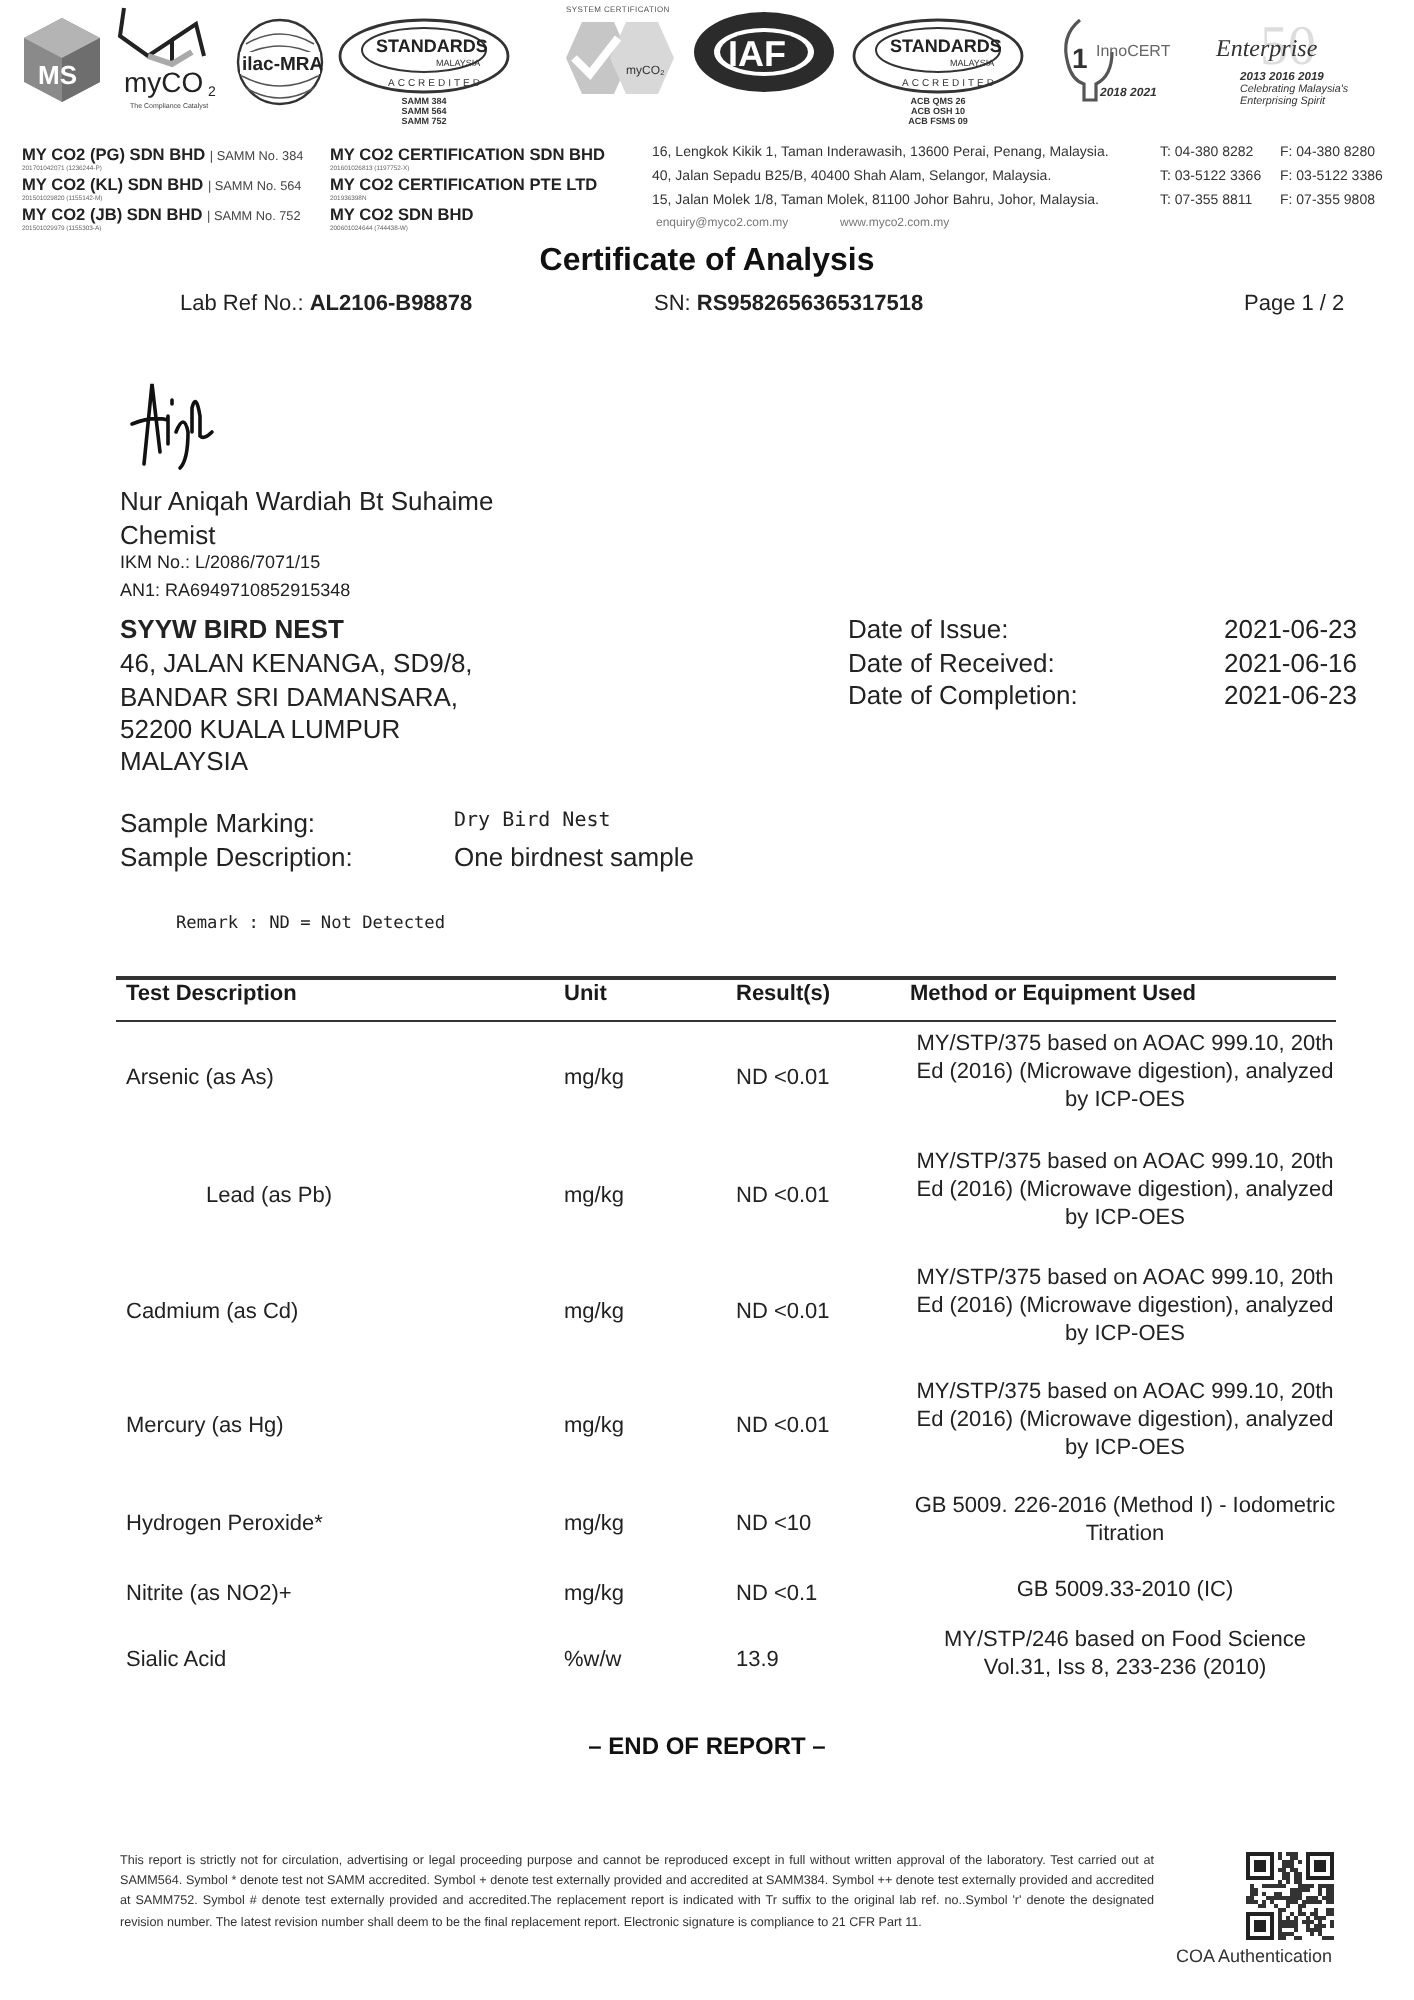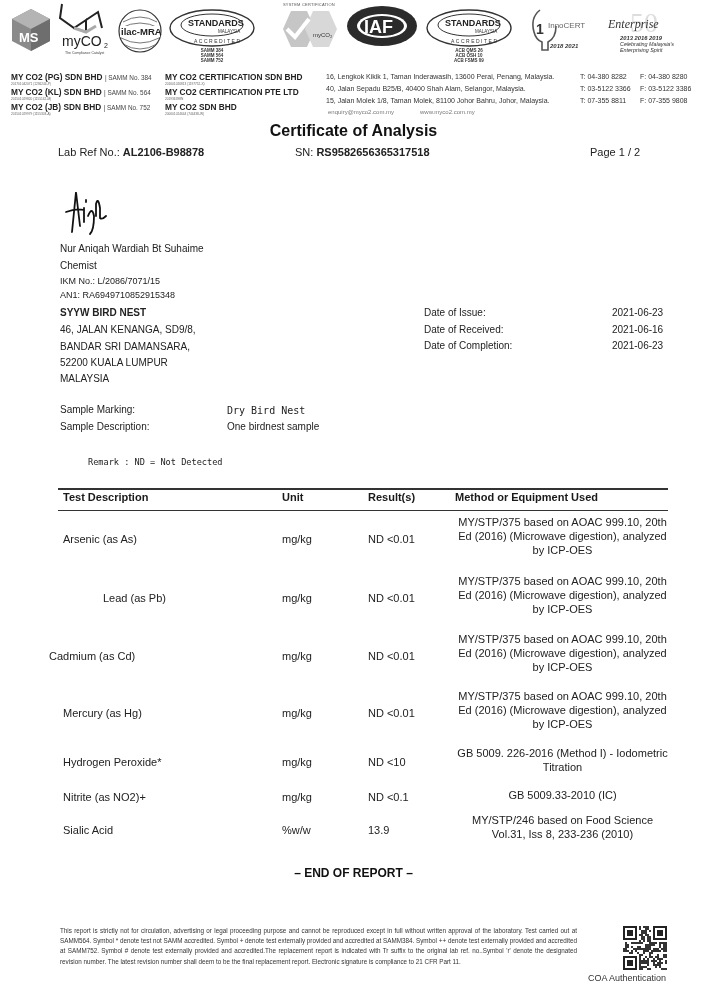--- a/index.html
+++ b/index.html
@@ -15,25 +15,25 @@
 
   
   .co-line { position: absolute; font-size: 8.3px; font-weight: bold; color: #222; white-space: nowrap; }
   .co-line .samm { font-weight: normal; font-size: 6.4px; color: #444; }
   .co-reg { position: absolute; font-size: 3.2px; color: #666; white-space: nowrap; }
   .addr { position: absolute; font-size: 7px; color: #333; white-space: nowrap; }
   .addr-small { position: absolute; font-size: 6px; color: #777; white-space: nowrap; }
 
   
   .title { position: absolute; left: 0; width: 707px; top: 122px; text-align: center; font-size: 16px; font-weight: bold; color: #111; }
-  .refline { position: absolute; top: 146px; font-size: 11px; color: #222; white-space: nowrap; }
+  .refline { position: absolute; top: 146px; font-size: 11px; color: #222; white-space: nowrap; margin-left: 32px; }
   .refline b { font-weight: bold; }
 
   
-  .t11 { position: absolute; font-size: 10px; color: #222; white-space: nowrap; }
+  .t11 { position: absolute; font-size: 13px; color: #222; white-space: nowrap; }
   .t9 { position: absolute; font-size: 9px; color: #222; white-space: nowrap; }
   .mono { font-family: "DejaVu Sans Mono", "Liberation Mono", monospace; }
 
   
   .tbl-rule { position: absolute; left: 58px; width: 610px; height: 1px; background: #333; }
   .th { position: absolute; top: 491px; font-size: 11px; font-weight: bold; color: #1a1a1a; }
   .cell { position: absolute; font-size: 11px; color: #222; white-space: nowrap; }
   .method { position: absolute; left: 455px; width: 215px; font-size: 11px; line-height: 14px; color: #222; text-align: center; }
 
   .end { position: absolute; top: 866px; left: 0; width: 707px; text-align: center; font-size: 12px; font-weight: bold; color: #111; }
@@ -225,21 +225,21 @@
   </div>
 
   <div>
     <div class="cell" style="left:63px;top:592px;margin-left:40px;">Lead (as Pb)</div>
     <div class="cell" style="left:282px;top:592px;">mg/kg</div>
     <div class="cell" style="left:368px;top:592px;">ND &lt;0.01</div>
     <div class="method" style="top:574px;">MY/STP/375 based on AOAC 999.10, 20th Ed (2016) (Microwave digestion), analyzed by ICP-OES</div>
   </div>
 
   <div>
-    <div class="cell" style="left:49px;top:650px;">Cadmium (as Cd)</div>
+    <div class="cell" style="left:63px;top:650px;">Cadmium (as Cd)</div>
     <div class="cell" style="left:282px;top:650px;">mg/kg</div>
     <div class="cell" style="left:368px;top:650px;">ND &lt;0.01</div>
     <div class="method" style="top:632px;">MY/STP/375 based on AOAC 999.10, 20th Ed (2016) (Microwave digestion), analyzed by ICP-OES</div>
   </div>
 
   <div>
     <div class="cell" style="left:63px;top:707px;">Mercury (as Hg)</div>
     <div class="cell" style="left:282px;top:707px;">mg/kg</div>
     <div class="cell" style="left:368px;top:707px;">ND &lt;0.01</div>
     <div class="method" style="top:689px;">MY/STP/375 based on AOAC 999.10, 20th Ed (2016) (Microwave digestion), analyzed by ICP-OES</div>

